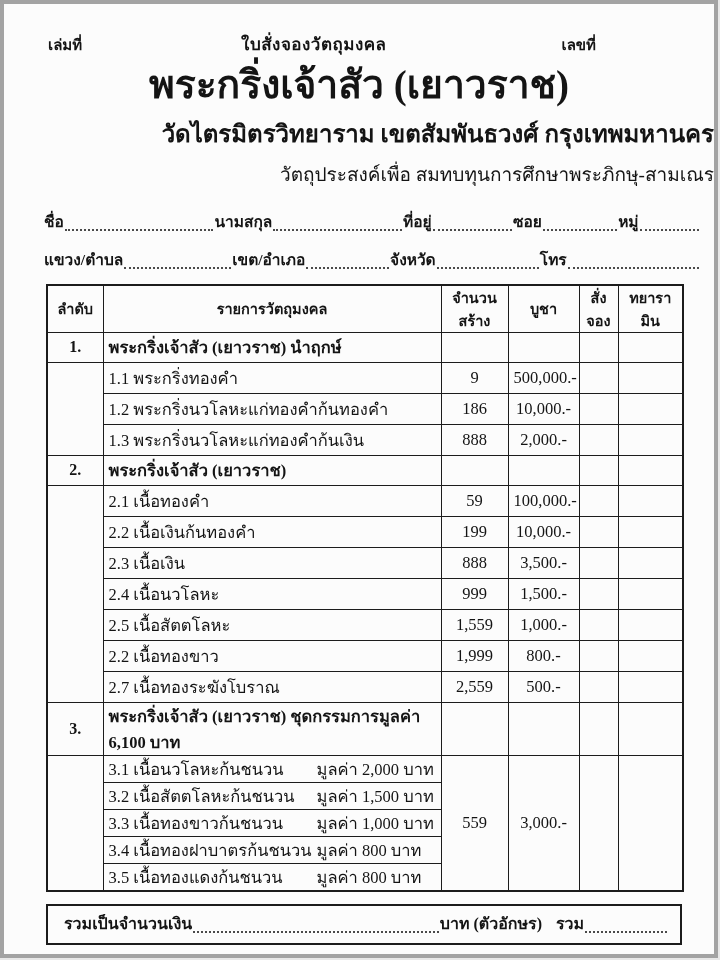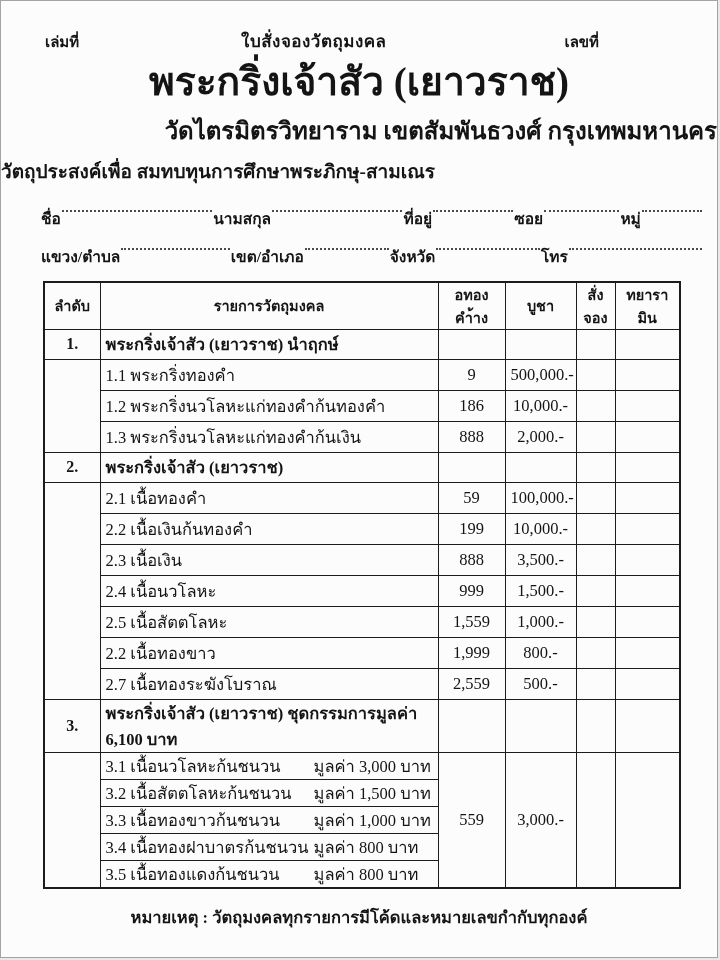--- a/index.html
+++ b/index.html
@@ -1,30 +1,30 @@
 <!DOCTYPE html>
 <html><head>
 <meta charset="utf-8">
 <style>
   html,body{margin:0;padding:0;background:#e8e8e8;}
   body{font-family:"Liberation Serif","DejaVu Serif",serif;color:#141414;}
-  .page{position:relative;width:718px;height:958px;background:#fcfcfc;border:1px solid #a3a3a3;
+  .page{position:relative;width:718px;height:958px;background:#fcfcfc;border:4px solid #a3a3a3;
         box-sizing:border-box;overflow:hidden;}
   
   .meta-row{display:flex;justify-content:space-between;align-items:flex-end;
             padding:26px 0 0 0;font-size:15px;font-weight:bold;}
   .meta-left{margin-left:44px;}
   .meta-center{font-size:17px;letter-spacing:.5px;transform:translateX(-8px);}
   .meta-right{margin-right:118px;}
   
   .main-title{text-align:center;font-size:39px;font-weight:bold;line-height:1.25;margin-top:4px;}
   .sub-title{text-align:right;font-size:24px;font-weight:bold;margin-top:4px;}
-  .purpose{text-align:left;font-size:19px;font-weight:bold;margin-top:6px;}
-  
-  .fill-row{display:flex;align-items:flex-start;margin:0 14px 0 40px;font-size:15.5px;font-weight:bold;}
+  .purpose{text-align:right;font-size:19px;font-weight:normal;margin-top:6px;}
+  
+  .fill-row{display:flex;align-items:flex-end;margin:0 14px 0 40px;font-size:15.5px;font-weight:bold;}
   .fill-row.first{margin-top:20px;}
   .fill-row.second{margin-top:13px;}
   .leader{border-bottom:2px dotted #4a4a4a;height:4px;margin:0 1px 3px 1px;}
   
   table.order{border-collapse:collapse;table-layout:fixed;width:636px;margin:12px 0 0 42px;
               border:2.5px solid #1c1c1c;}
   table.order th,table.order td{border:1.6px solid #1c1c1c;padding:0 5px;box-sizing:border-box;}
   table.order th{font-size:14.5px;font-weight:bold;height:35px;text-align:center;}
   thead th{border-bottom:2.2px solid #1c1c1c;}
   td.c-no{text-align:center;font-weight:bold;font-size:16px;}
@@ -89,21 +89,21 @@
         <col style="width:338px">
         <col style="width:67px">
       <col style="width:71px">
         <col style="width:39px">
         <col style="width:65px">
     </colgroup>
     <thead>
       <tr>
         <th>ลำดับ</th>
         <th>รายการวัตถุมงคล</th>
-        <th>อทองคำ้าง</th>
+        <th>จำนวนสร้าง</th>
         <th>บูชา</th>
         <th>สั่งจอง</th>
         <th>ทยารามิน</th>
       </tr>
     </thead>
     <tbody>
         <tr class="section-row">
           <td class="c-no">1.</td>
           <td class="c-desc sec-title">พระกริ่งเจ้าสัว (เยาวราช) นำฤกษ์</td>
           <td class="c-qty"></td>
@@ -194,37 +194,45 @@
         <tr class="section-row">
           <td class="c-no">3.</td>
           <td class="c-desc sec-title">พระกริ่งเจ้าสัว (เยาวราช) ชุดกรรมการมูลค่า  6,100 บาท</td>
           <td class="c-qty"></td>
           <td class="c-price"></td>
           <td class="c-order"></td>
           <td class="c-amt"></td>
         </tr>
         <tr class="item-row s3">
           <td class="c-no" rowspan="5"></td>
-          <td class="c-desc"><span class="it-name">3.1 เนื้อนวโลหะก้นชนวน</span><span class="it-value">มูลค่า  3,000 บาท</span></td>
+          <td class="c-desc"><span class="it-name">3.1 เนื้อนวโลหะก้นชนวน</span><span class="it-value">มูลค่า  2,000 บาท</span></td>
           <td class="c-qty" rowspan="5">559</td>
           <td class="c-price" rowspan="5">3,000.-</td>
           <td class="c-order" rowspan="5"></td>
           <td class="c-amt" rowspan="5"></td>
         </tr>
         <tr class="item-row s3">
           <td class="c-desc"><span class="it-name">3.2 เนื้อสัตตโลหะก้นชนวน</span><span class="it-value">มูลค่า 1,500 บาท</span></td>
         </tr>
         <tr class="item-row s3">
           <td class="c-desc"><span class="it-name">3.3 เนื้อทองขาวก้นชนวน</span><span class="it-value">มูลค่า 1,000 บาท</span></td>
         </tr>
         <tr class="item-row s3">
           <td class="c-desc"><span class="it-name">3.4 เนื้อทองฝาบาตรก้นชนวน</span><span class="it-value">มูลค่า 800 บาท</span></td>
         </tr>
         <tr class="item-row s3">
           <td class="c-desc"><span class="it-name">3.5 เนื้อทองแดงก้นชนวน</span><span class="it-value">มูลค่า 800 บาท</span></td>
         </tr>
       </tbody>
   </table>
 
+  <div class="totals-box">
+    <span>รวมเป็นจำนวนเงิน</span>
+    <span class="leader" style="flex:24"></span>
+    <span>บาท (ตัวอักษร)</span>
+    <span style="width:14px"></span>
+    <span>รวม</span>
+    <span class="leader" style="flex:8"></span>
+  </div>
 
   <div class="note-line">หมายเหตุ : วัตถุมงคลทุกรายการมีโค้ดและหมายเลขกำกับทุกองค์</div>
 
 </div>
 
 </body></html>

